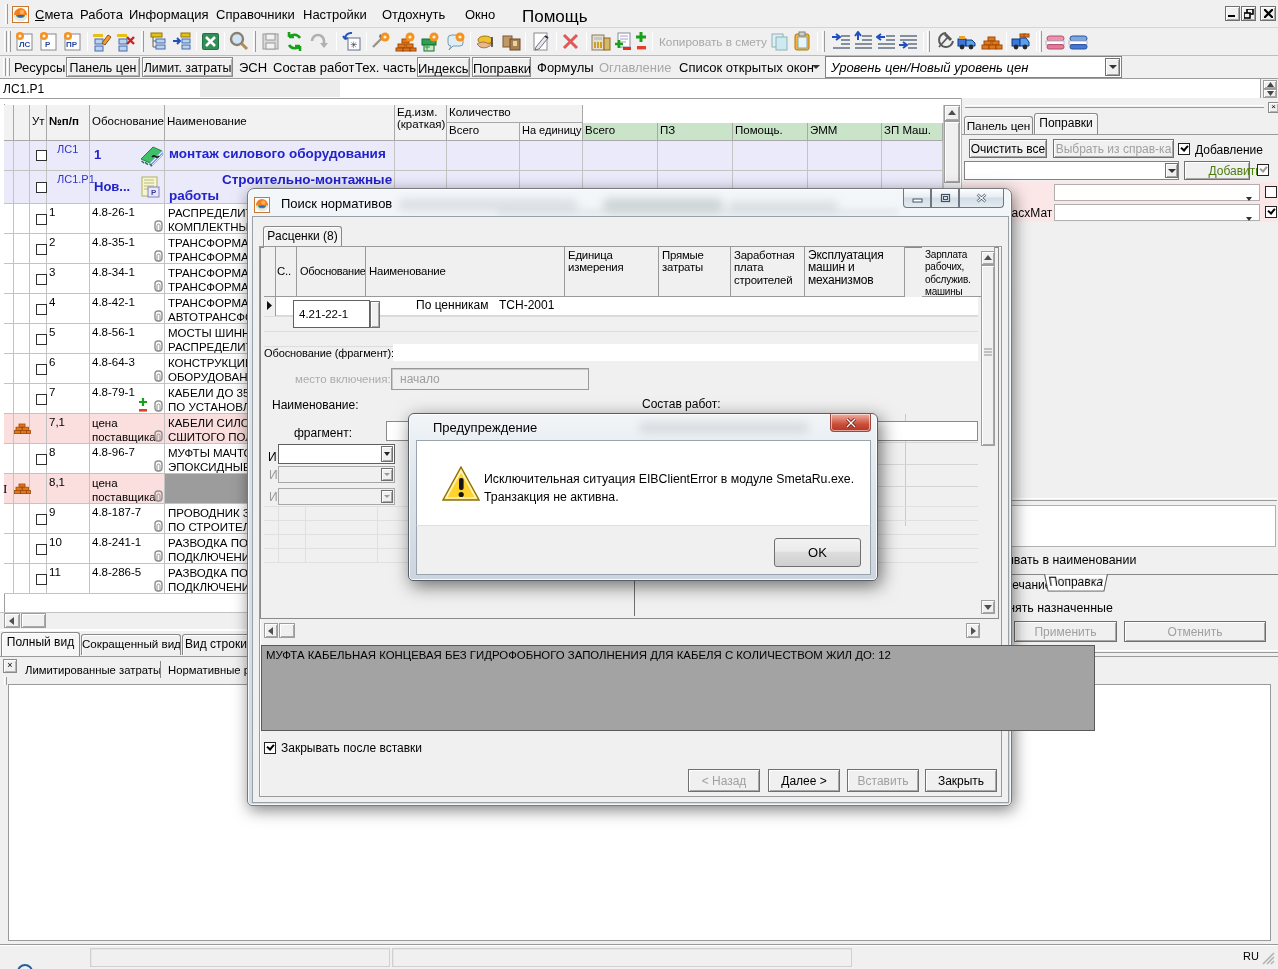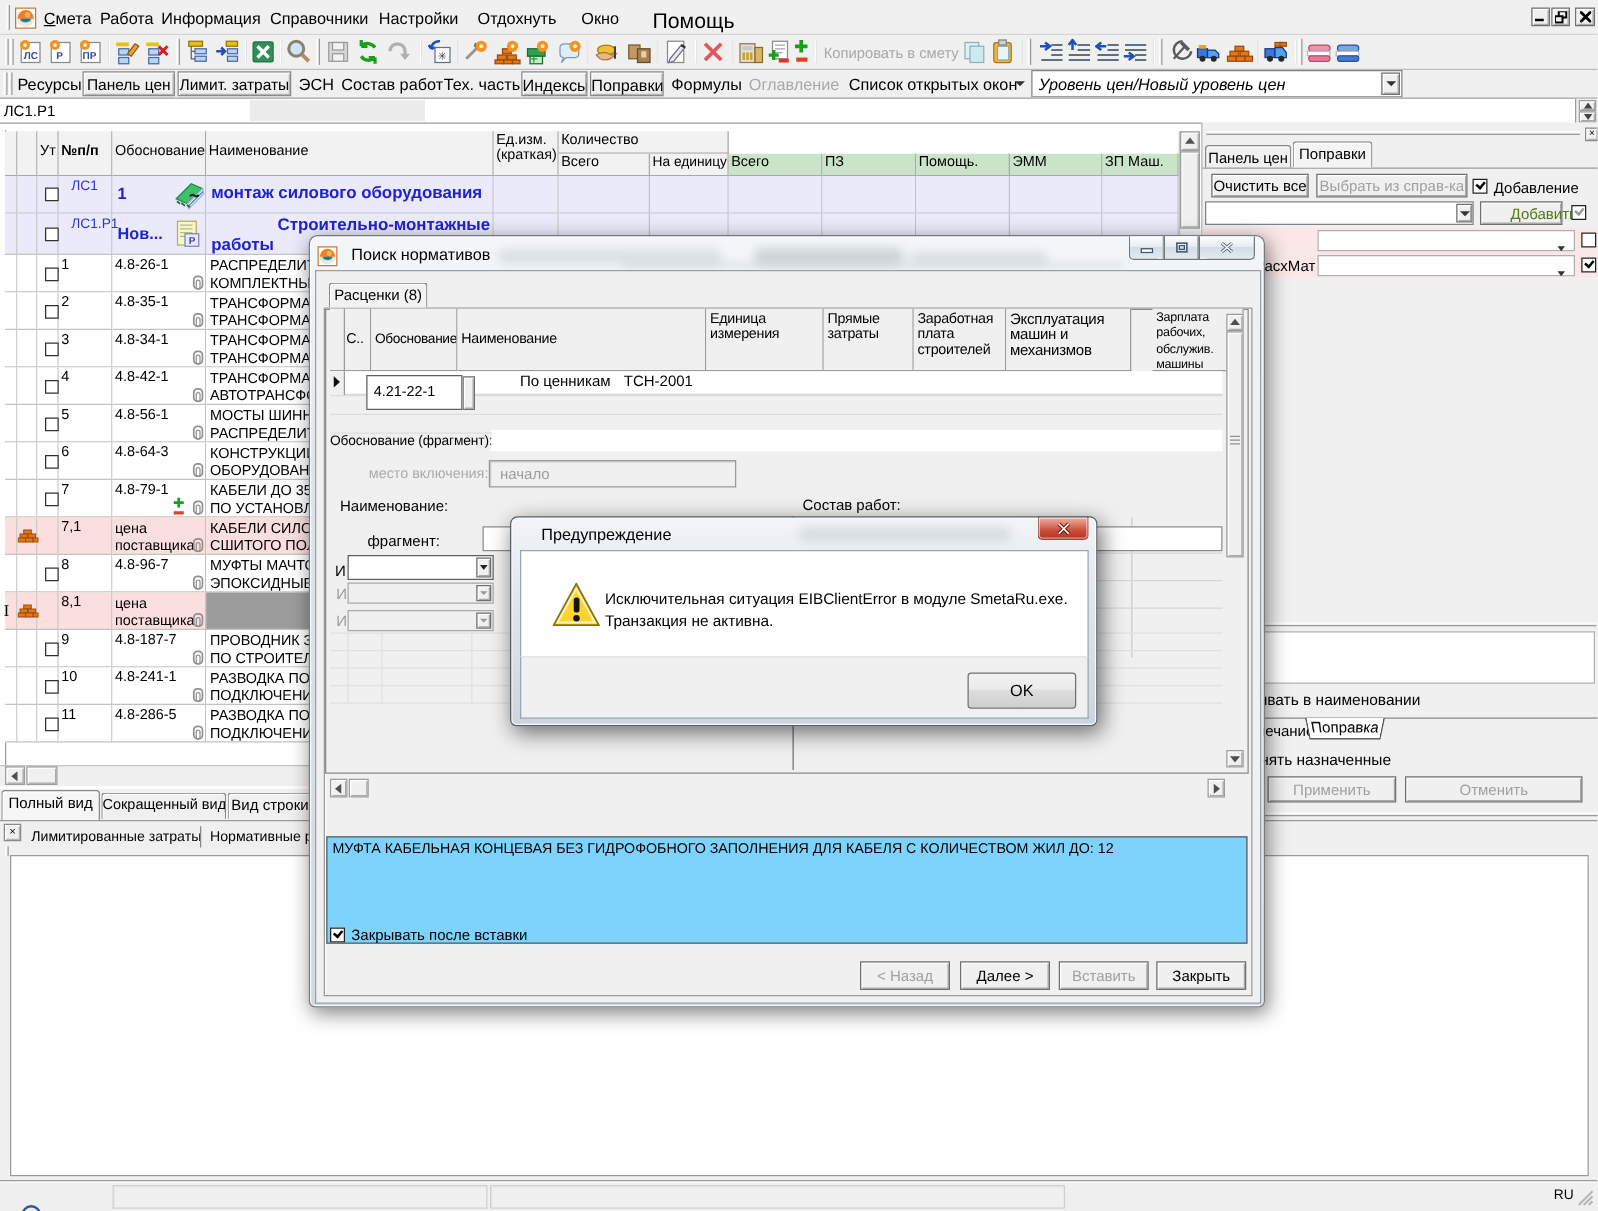--- a/index.html
+++ b/index.html
@@ -918,21 +918,21 @@
           <svg width="8" height="8">
             <path d="M1 4 L6 0 L6 8z" fill="#505050"></path>
           </svg>
         </div>
     <div class="abs sbtn" style="left:26px;top:406px;width:16px;height:15px;"></div>
     <div class="abs sbtn" style="left:713px;top:406px;width:14px;height:15px;">
           <svg width="8" height="8">
             <path d="M7 4 L2 0 L2 8z" fill="#505050"></path>
           </svg>
         </div>
-    <div class="abs" style="left:8px;top:452px;width:737px;height:86px;background:#7dd3fc;border:1px solid #5a5a5a;padding:3px 4px;font-size:11.4px;">МУФТА КАБЕЛЬНАЯ КОНЦЕВАЯ БЕЗ ГИДРОФОБНОГО ЗАПОЛНЕНИЯ ДЛЯ КАБЕЛЯ С КОЛИЧЕСТВОМ ЖИЛ ДО: 12</div>
+    <div class="abs" style="left:8px;top:428px;width:834px;height:86px;background:#a3a3a3;border:1px solid #5a5a5a;padding:3px 4px;font-size:11.4px;">МУФТА КАБЕЛЬНАЯ КОНЦЕВАЯ БЕЗ ГИДРОФОБНОГО ЗАПОЛНЕНИЯ ДЛЯ КАБЕЛЯ С КОЛИЧЕСТВОМ ЖИЛ ДО: 12</div>
     <div class="abs cb chk" style="left:11px;top:525px;"></div>
     <div class="abs" style="left:28px;top:524px;font-size:12px;">Закрывать после вставки</div>
     <div class="abs btn3d" style="left:435px;top:552px;width:72px;height:23px;font-size:12px;color:#a0a0a0;">&lt; Назад</div>
     <div class="abs btn3d" style="left:515px;top:552px;width:72px;height:23px;font-size:12px;">Далее &gt;</div>
     <div class="abs btn3d" style="left:594px;top:552px;width:72px;height:23px;font-size:12px;color:#a0a0a0;">Вставить</div>
     <div class="abs btn3d" style="left:672px;top:552px;width:72px;height:23px;font-size:12px;">Закрыть</div>
   </div>
 </div>
 
 <div class="abs" id="warn" style="left:408px;top:413px;width:470px;height:168px;z-index:20;border:1px solid #565e66;border-radius:6px 6px 5px 5px;background:linear-gradient(180deg,#f2f5f8,#dfe6ed 40%,#ccd5df);box-shadow:3px 5px 18px rgba(0,0,0,0.55),inset 0 0 0 1px rgba(255,255,255,0.85);">

